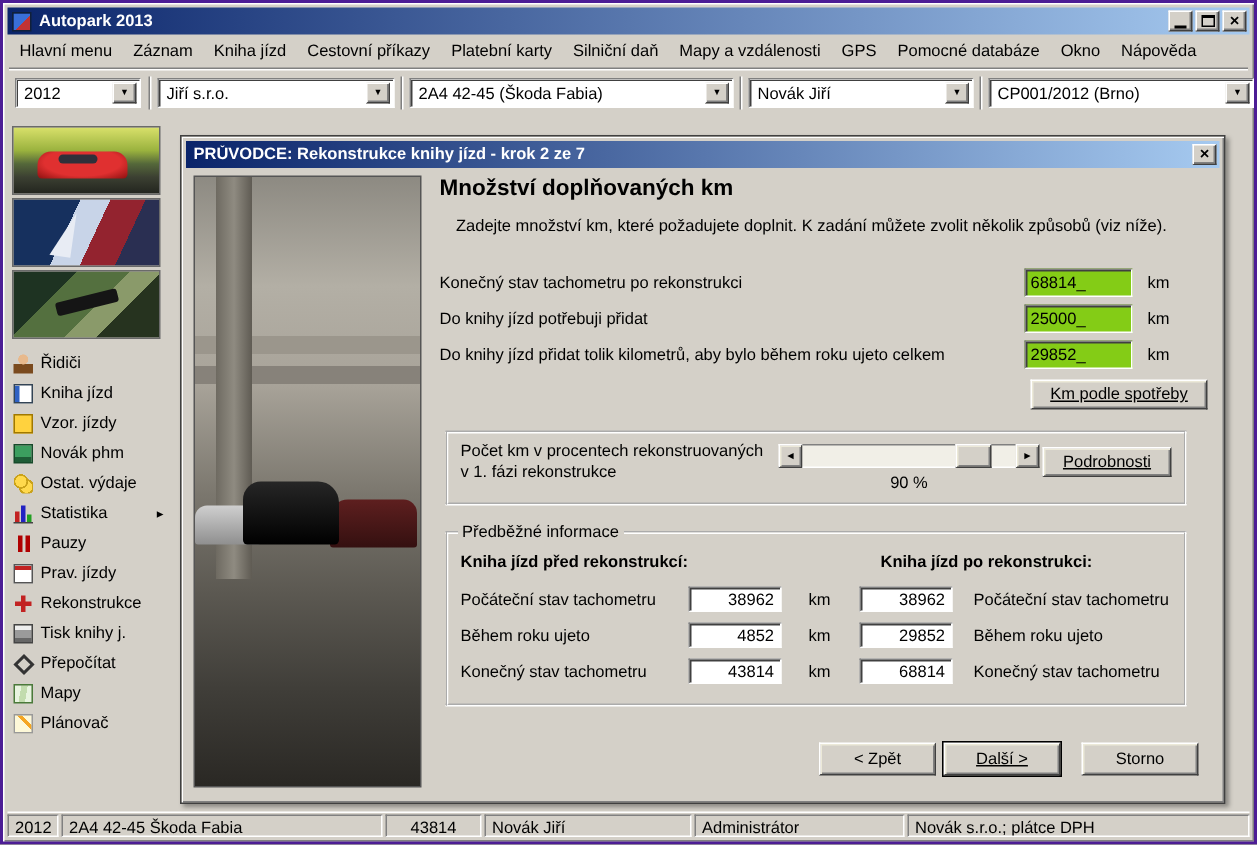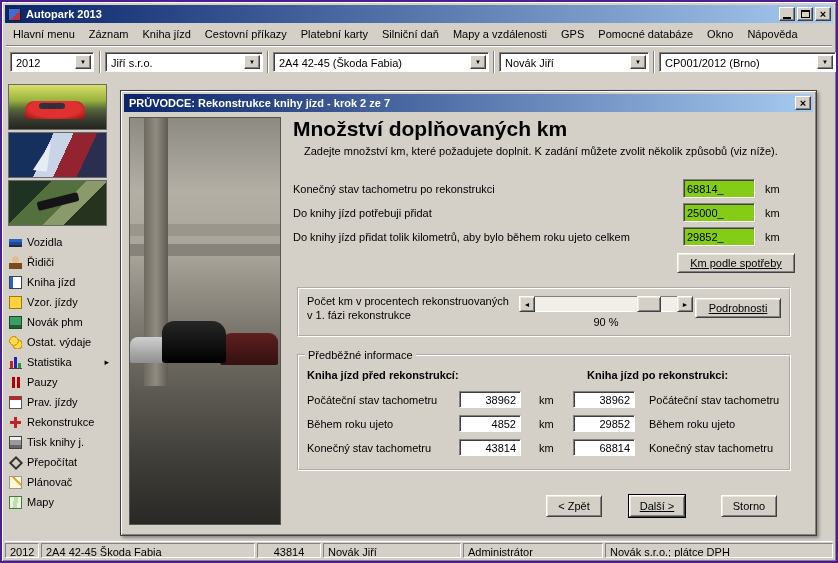--- a/index.html
+++ b/index.html
@@ -112,37 +112,37 @@
   .g-pillar { position:absolute; left:14px; top:0; width:24px; height:66%;
     background:linear-gradient(90deg,#6e6a61,#8f8b81 50%,#5f5b53); }
   .g-car-silver { position:absolute; left:0; top:54%; width:44px; height:26px;
     background:linear-gradient(180deg,#cfcfcf,#8f8f8f); border-radius:8px 10px 2px 2px; }
   .g-car-black { position:absolute; left:32px; top:50%; width:64px; height:42px;
     background:linear-gradient(180deg,#262626,#000); border-radius:12px 14px 3px 3px; }
   .g-car-red { position:absolute; right:2px; top:53%; width:58px; height:32px;
     background:linear-gradient(180deg,#5e1f1f,#341010); border-radius:12px 9px 2px 2px; }
 
   .dlg-content { position:absolute; left:170px; top:24px; right:8px; bottom:8px; }
-  .dlg-heading { position:absolute; left:2px; top:2px; font-size:21px; font-weight:bold; white-space:nowrap; }
+  .dlg-heading { position:absolute; left:2px; top:2px; font-size:15px; font-weight:bold; white-space:nowrap; }
   .dlg-desc { position:absolute; left:13px; top:30px; white-space:nowrap; }
 
   .frow { position:absolute; left:2px; right:0; height:20px; }
   .flabel { position:absolute; left:0; top:4px; white-space:nowrap; }
   .tinput { position:absolute; left:390px; top:0; width:72px; height:19px; background:#84cc16;
     border:1px solid; border-color:#808080 #fff #fff #808080;
     box-shadow: inset 1px 1px 0 #404040; padding:3px 2px 0 3px; overflow:hidden; }
   .funit { position:absolute; left:472px; top:4px; }
 
   .btn { background:#d4d0c8; color:#000;
     border:1px solid; border-color:#fff #404040 #404040 #fff;
     box-shadow: inset 1px 1px 0 #ece9d8, inset -1px -1px 0 #808080;
     font-family:"Liberation Sans", sans-serif; font-size:11px;
     display:flex; align-items:center; justify-content:center; cursor:default; white-space:nowrap; }
   .u { text-decoration:underline; }
-  .km-btn { position:absolute; left:386px; top:138px; width:118px; height:20px; }
+  .km-btn { position:absolute; left:396px; top:138px; width:118px; height:20px; }
 
   .group { position:absolute; border:2px groove #fff; background:transparent; }
   .pct-group { left:6px; top:172px; width:494px; height:50px; }
   .pct-label { position:absolute; left:8px; top:5px; line-height:14px; white-space:nowrap; }
   .hscroll { position:absolute; left:220px; top:7px; width:174px; height:16px; display:flex; }
   .scroll-btn { width:16px; height:16px; font-size:7px; flex:none; }
   .scroll-track { flex:1; position:relative; background:#f1efe7;
     border-top:1px solid #808080; border-bottom:1px solid #fff; }
   .scroll-thumb { position:absolute; left:72%; top:-1px; width:24px; height:16px;
     background:#d4d0c8; border:1px solid; border-color:#fff #404040 #404040 #fff;
@@ -157,21 +157,21 @@
   .prow { position:absolute; left:0; right:0; height:18px; }
   .prow-0 { top:30px; } .prow-1 { top:54px; } .prow-2 { top:78px; }
   .plabel { position:absolute; left:8px; top:3px; white-space:nowrap; }
   .pval { position:absolute; top:0; width:62px; height:17px; background:#fff;
     border:1px solid; border-color:#808080 #fff #fff #808080;
     box-shadow: inset 1px 1px 0 #404040; text-align:right; padding:2px 4px 0 0; }
   .pval-before { left:160px; } .pval-after { left:274px; }
   .pkm { position:absolute; left:240px; top:3px; }
   .plabel-r { position:absolute; left:350px; top:3px; white-space:nowrap; }
 
-  .wiz-btn { position:absolute; top:380px; width:56px; height:22px; }
+  .wiz-btn { position:absolute; top:380px; width:78px; height:22px; }
   .back-btn { left:255px; }
   .next-btn { left:338px; outline:1px solid #000; }
   .cancel-btn { left:430px; }
 
   
   .statusbar { position:absolute; left:3px; right:3px; bottom:3px; height:17px;
     display:flex; gap:2px; border-top:1px solid #fff; padding-top:1px; }
   .seg { border:1px solid; border-color:#808080 #fff #fff #808080;
     padding:2px 4px 0; overflow:hidden; white-space:nowrap; flex:none; }
   .seg-c { text-align:center; }
@@ -246,24 +246,20 @@
         </div>
       <div class="photo photo2">
           <span class="p-tail"></span>
         </div>
       <div class="photo photo3">
           <span class="p-nozzle"></span>
         </div>
     </div>
     <div class="side-items">
       <div class="side-item">
-        <span class="ic ic-car"></span>
-        <span class="side-label">Vozidla</span>
-      </div>
-      <div class="side-item">
         <span class="ic ic-driver"></span>
         <span class="side-label">Řidiči</span>
       </div>
       <div class="side-item">
         <span class="ic ic-book"></span>
         <span class="side-label">Kniha jízd</span>
       </div>
       <div class="side-item">
         <span class="ic ic-route"></span>
         <span class="side-label">Vzor. jízdy</span>
@@ -295,26 +291,26 @@
       </div>
       <div class="side-item">
         <span class="ic ic-print"></span>
         <span class="side-label">Tisk knihy j.</span>
       </div>
       <div class="side-item">
         <span class="ic ic-calc"></span>
         <span class="side-label">Přepočítat</span>
       </div>
       <div class="side-item">
+        <span class="ic ic-map"></span>
+        <span class="side-label">Mapy</span>
+      </div>
+      <div class="side-item">
         <span class="ic ic-plan"></span>
         <span class="side-label">Plánovač</span>
-      </div>
-      <div class="side-item">
-        <span class="ic ic-map"></span>
-        <span class="side-label">Mapy</span>
       </div>
     </div>
   </div>
 
   <div class="dialog">
     <div class="dlg-titlebar">
       <span class="dlg-title">PRŮVODCE: Rekonstrukce knihy jízd - krok 2 ze 7</span>
       <span class="tbtn">
           <span>×</span>
         </span>

